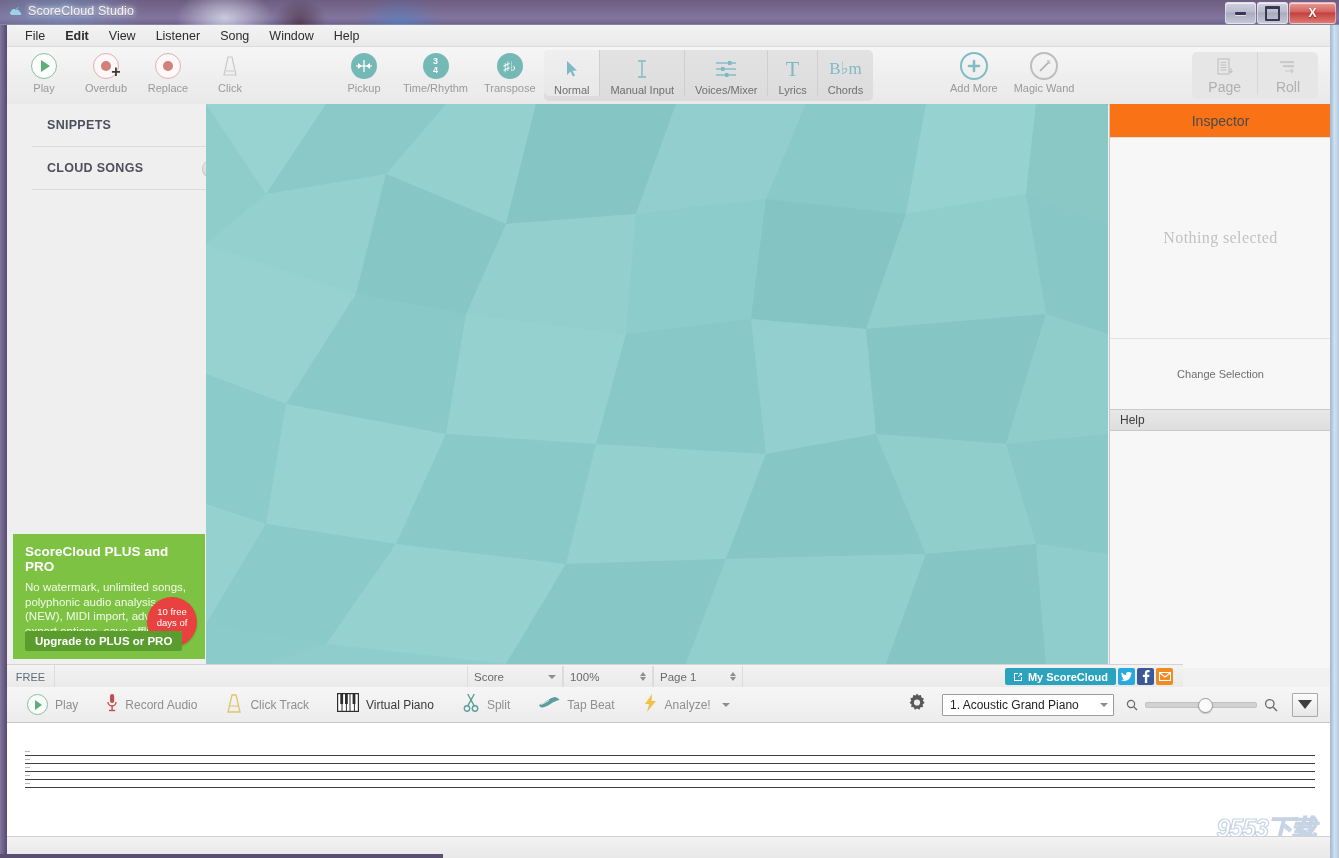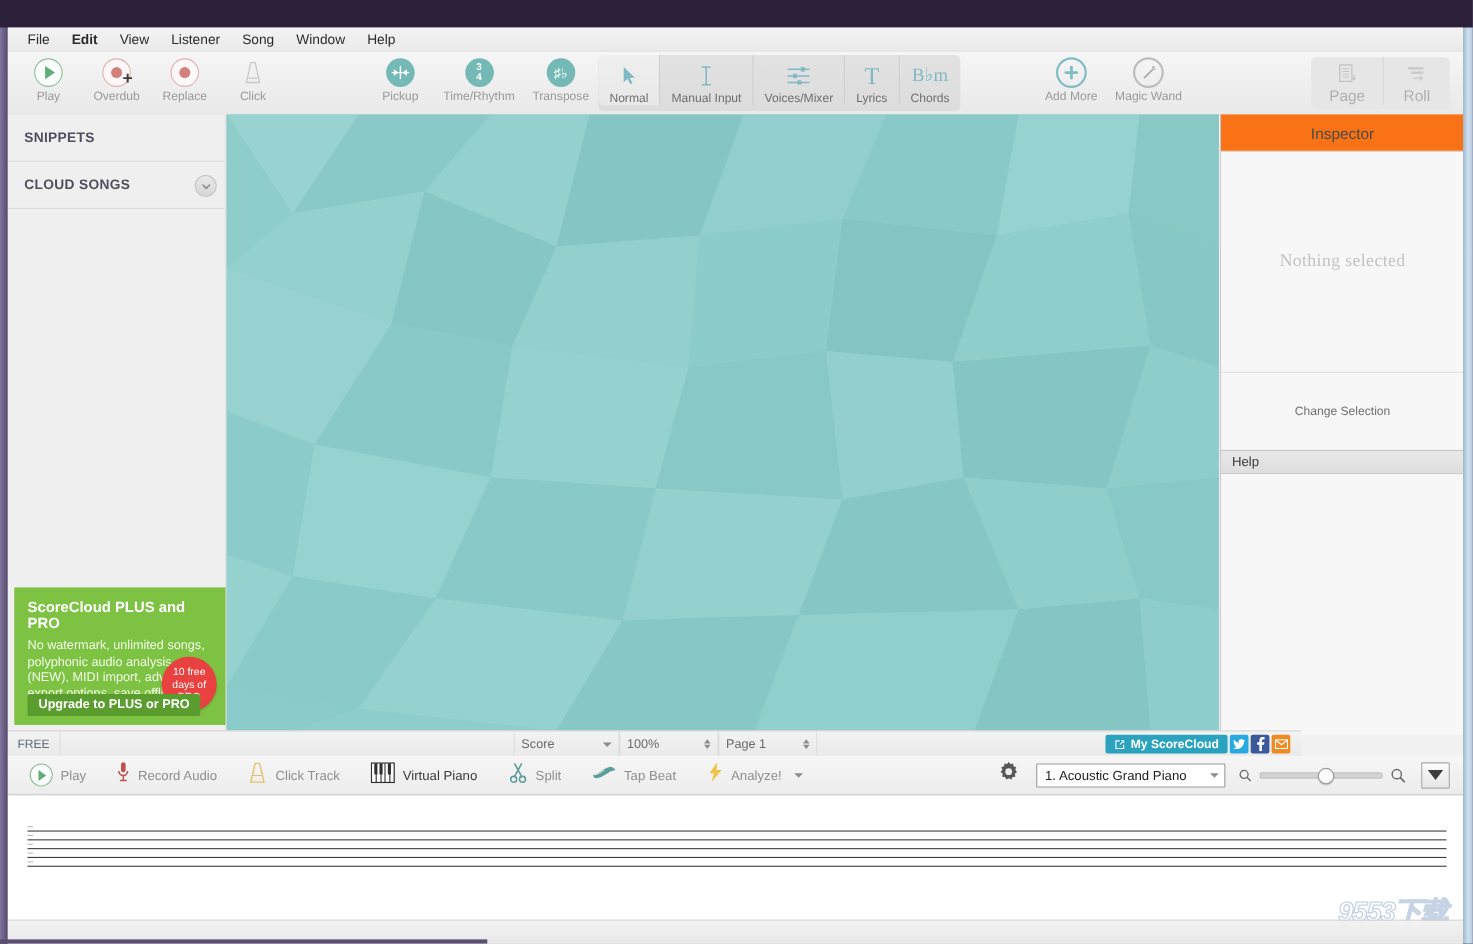--- a/index.html
+++ b/index.html
@@ -102,21 +102,21 @@
 
   .rightseg{
     position:absolute;top:5px;right:12px;height:47px;
     background:#e6e6e6;border-radius:5px;display:flex;align-items:flex-start;
   }
   .rightseg .seg{padding:4px 16px 0 16px;display:flex;flex-direction:column;align-items:center;border-right:1px solid #d6d6d6;height:43px;box-sizing:border-box;}
   .rightseg .seg:last-child{border-right:none;}
   .rightseg .seg .lbl{font-size:14px;color:#b0b0b0;margin-top:2px;}
 
   
-  .sidebar{position:absolute;left:0;top:79px;width:198px;height:560px;background:#f0efef;border-right:1px solid #d6d5d5;}
+  .sidebar{position:absolute;left:0;top:79px;width:198px;height:560px;background:#f0efef;border-right:1px solid #d6d5d5;padding-left:25px;}
   .side-sec{position:relative;height:42px;display:flex;align-items:center;padding-left:15px;box-sizing:border-box;}
   .side-sec .t{font-size:12.5px;color:#4e4e5e;font-weight:bold;letter-spacing:.3px;}
   .refresh-btn{
     position:absolute;right:8px;top:50%;margin-top:-9px;width:18px;height:18px;border-radius:50%;
     background:linear-gradient(to bottom,#e9e9e9,#d6d6d6);border:1px solid #c6c6c6;
     display:flex;align-items:center;justify-content:center;
   }
   .side-divider{height:1px;background:#dcdbdb;margin:0;}
 
   
@@ -219,20 +219,40 @@
   }
   .watermark .dotcom{display:block;text-align:right;font-size:11px;font-style:normal;-webkit-text-stroke:.7px rgba(150,175,205,.55);margin-top:-6px;}
 
   .hscroll-thumb{position:absolute;left:0;bottom:0;width:443px;height:4px;background:#5a4f70;}
 </style>
 </head>
 <body>
 
 <div id="app">
 
+  <div class="titlebar">
+    <span class="tb-icon">
+      <svg width="15" height="15" viewBox="0 0 15 15">
+        <path d="M2 9.5c-.6 0-1.2-.6-1.2-1.4 0-.8.6-1.4 1.3-1.4.1-1.5 1.3-2.6 2.7-2.6.9 0 1.7.5 2.2 1.2.4-.3.9-.5 1.4-.5 1.2 0 2.2.9 2.4 2.1.8.1 1.4.8 1.4 1.6 0 .9-.7 1.6-1.6 1.6H2z" fill="#9fd6e8" opacity=".95"></path>
+        <path d="M6.2 4.8c.7-1.5 2-2.6 3.4-2.9-.2 1.3-1 2.5-2 3.2z" fill="#5fbfd8"></path>
+      </svg>
+    </span>
+    <span class="tb-title">ScoreCloud Studio</span>
+    <div class="wincontrols">
+      <div class="wbtn">
+          <div class="minglyph"></div>
+        </div>
+      <div class="wbtn">
+          <div class="maxglyph"></div>
+        </div>
+      <div class="wbtn close">
+          <span class="g">X</span>
+        </div>
+    </div>
+  </div>
 
   <div class="wborder-l"></div>
   <div class="wborder-r"></div>
 
   <div class="client">
 
     <div class="menubar">
       <div class="menuitem">File</div>
       <div class="menuitem bold">Edit</div>
       <div class="menuitem">View</div>

